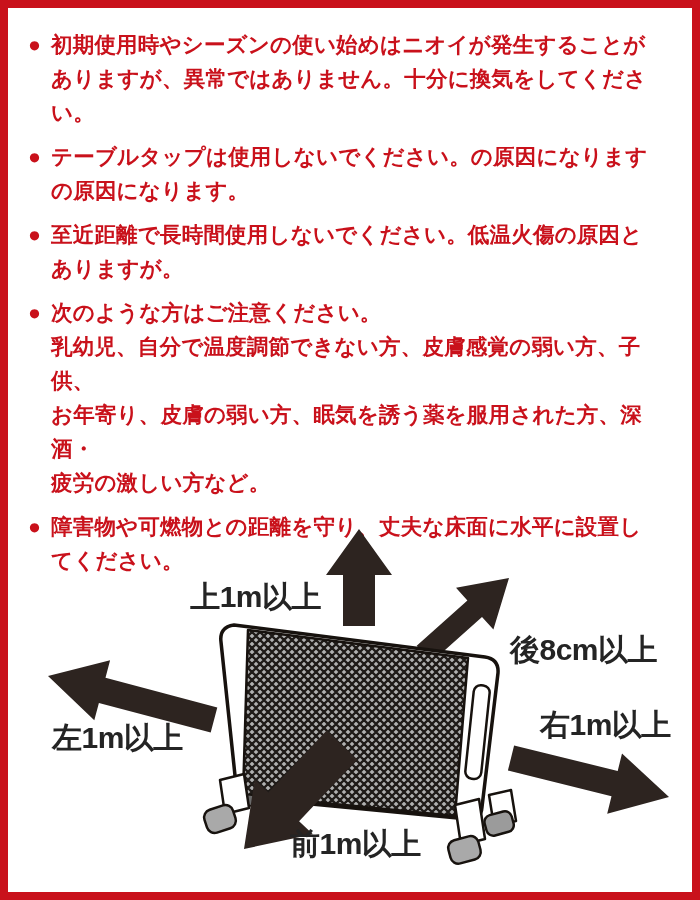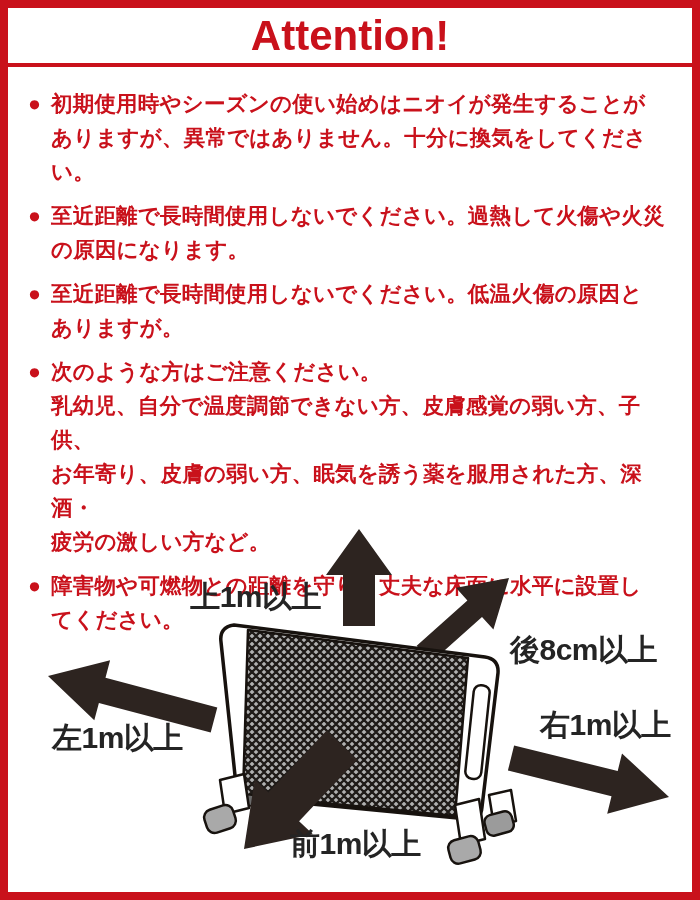--- a/index.html
+++ b/index.html
@@ -56,33 +56,30 @@
     font-size:30px;
     fill:var(--label);
     letter-spacing:-0.5px;
   }
 </style>
 </head>
 <body>
 
 <div class="page">
 
-  <div class="header">
-    <span class="title">Attention!</span>
-  </div>
 
   <div class="content">
     <p class="notice">
       <span class="bullet">●</span>
       <span class="txt">初期使用時やシーズンの使い始めはニオイが発生することが
 ありますが、異常ではありません。十分に換気をしてください。</span>
     </p>
     <p class="notice">
       <span class="bullet">●</span>
-      <span class="txt">至近距離で長時間使用しないでください。過熱して火傷や火災
+      <span class="txt">テーブルタップは使用しないでください。の原因になります
 の原因になります。</span>
     </p>
     <p class="notice">
       <span class="bullet">●</span>
       <span class="txt">至近距離で長時間使用しないでください。低温火傷の原因と
 ありますが。</span>
     </p>
     <p class="notice">
       <span class="bullet">●</span>
       <span class="txt">次のような方はご注意ください。

